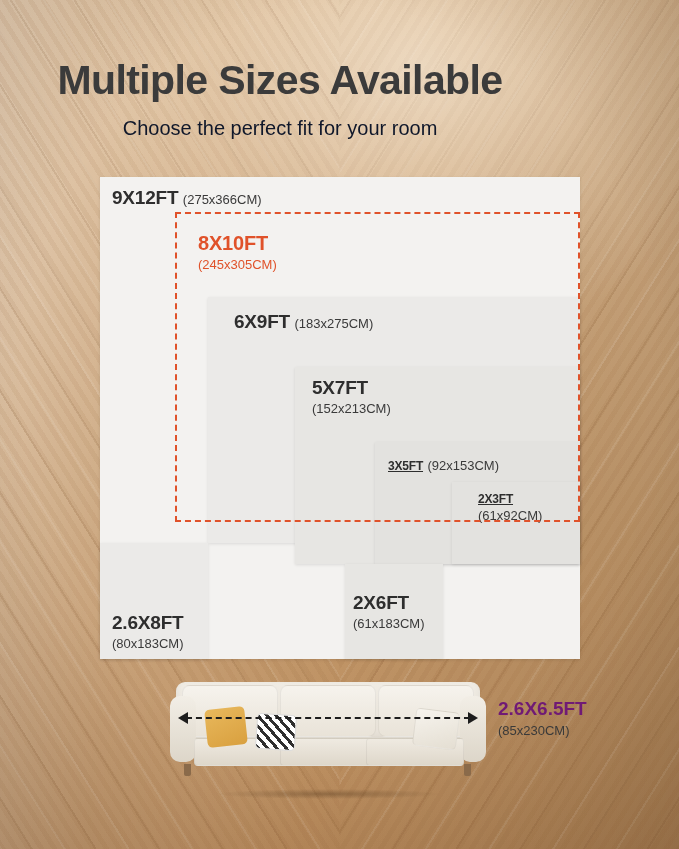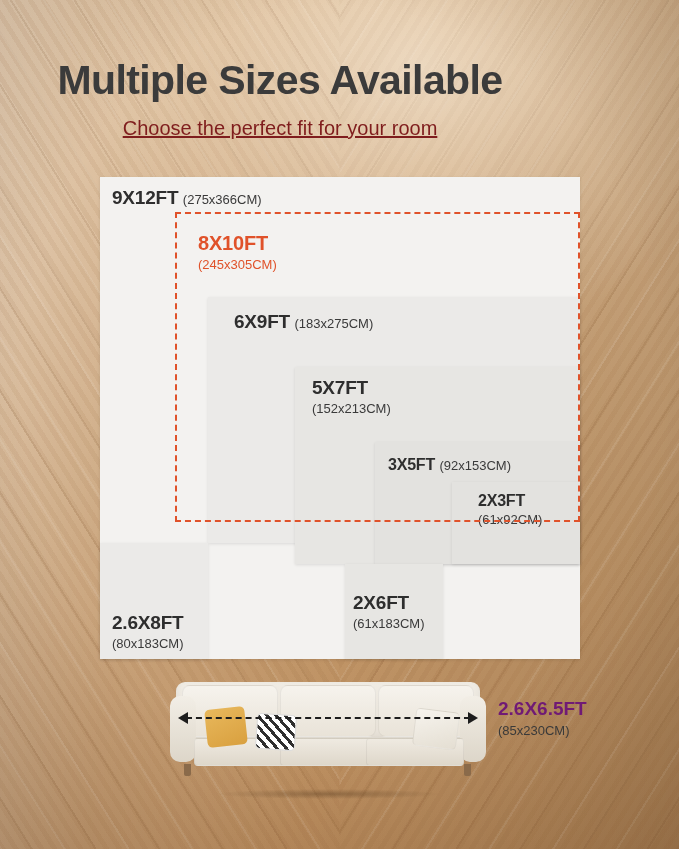--- a/index.html
+++ b/index.html
@@ -94,23 +94,22 @@
     font-size: 41px;
     font-weight: bold;
     letter-spacing: -0.6px;
     color: #3b3b3b;
     line-height: 1.1;
     margin: 0;
   }
   #subtitle {
     margin-top: 14px;
     font-size: 20px;
-    color: #7f1d1d;
+    color: #0f172a;
     font-weight: normal;
-    text-decoration: underline;
   }
 
   
   #chart {
     position: absolute;
     left: 100px;
     top: 177px;
     width: 417px;
     height: 482px;
     z-index: 4;
@@ -128,21 +127,21 @@
     position: absolute;
     white-space: nowrap;
     color: #2e2e2e;
     z-index: 6;
   }
   .lbl .big {
     font-weight: bold;
     font-size: 19px;
     letter-spacing: -0.2px;
   }
-  .lbl .big.sm { font-size: 16px; }
+  .lbl .big.sm { font-size: 12px; text-decoration: underline; }
   .lbl .cm {
     font-size: 13px;
     color: #3a3a3a;
     font-weight: normal;
   }
   .lbl.stack .big { display: block; }
   .lbl.stack .cm { display: block; margin-top: 2px; text-align: center; }
 
   
   #rug-8x10-outline {

